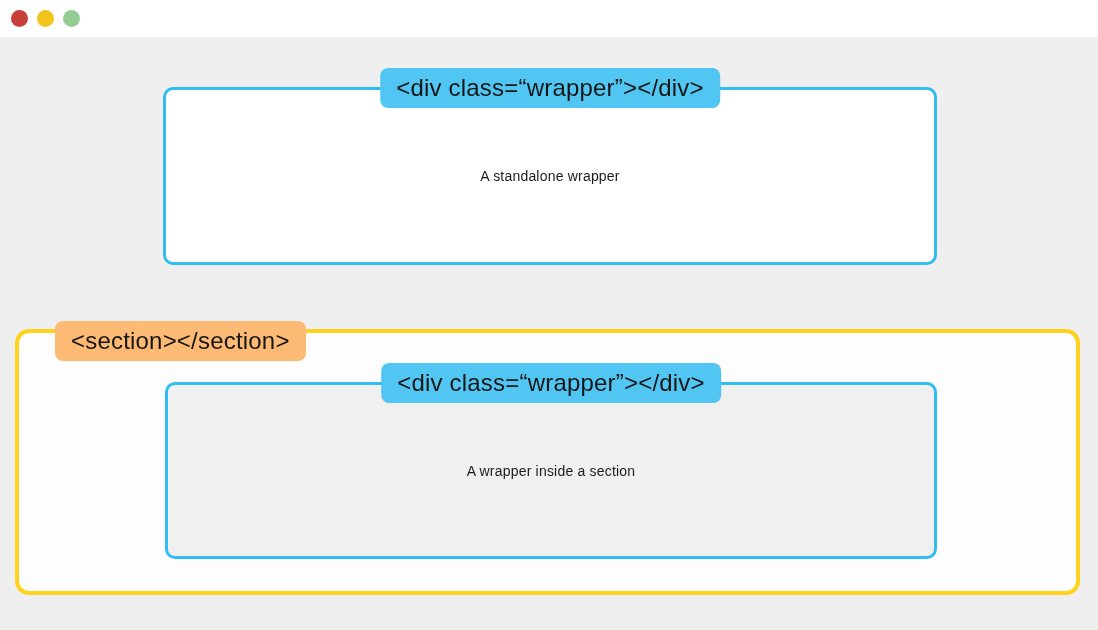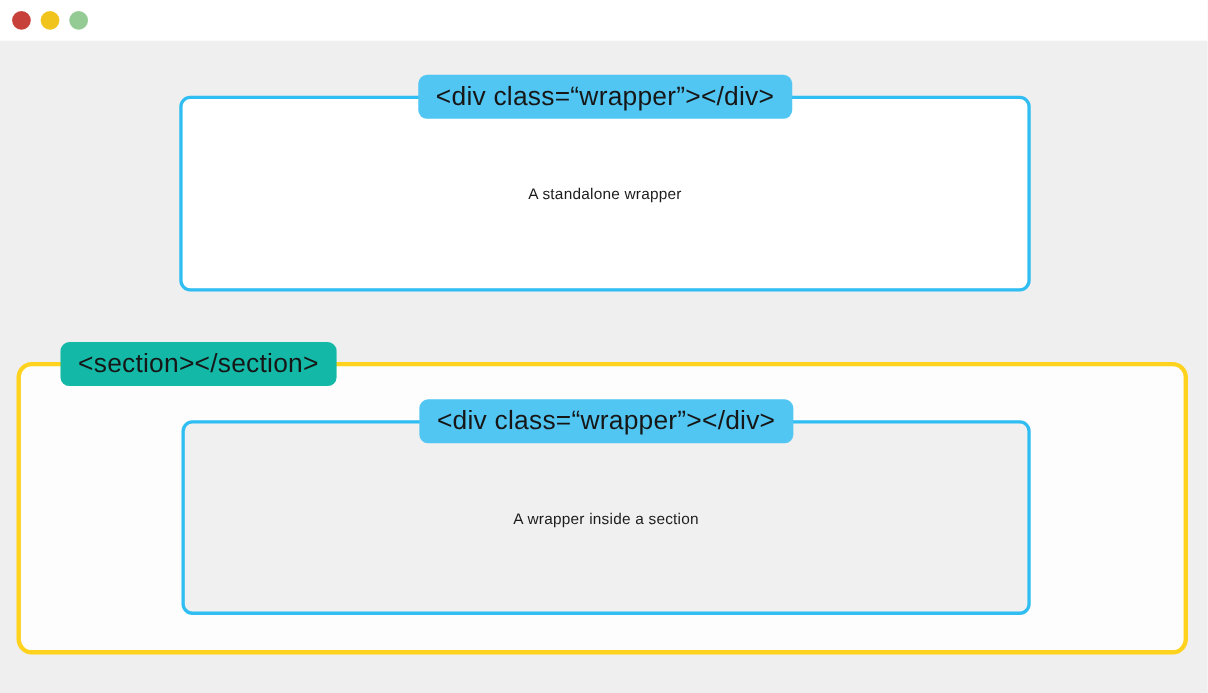--- a/index.html
+++ b/index.html
@@ -76,21 +76,22 @@
     letter-spacing: 0.2px;
   }
   .tag-blue {
     left: 50%;
     transform: translate(-50%, -55%);
     background: #52c6f3;
   }
   .tag-yellow {
     left: 36px;
     transform: translateY(-55%);
-    background: #14b8a6;
+    background: #fdba74;
+    margin-top: 10px;
   }
 
   .caption {
     position: absolute;
     inset: 0;
     display: flex;
     align-items: center;
     justify-content: center;
     font-size: 14px;
     font-weight: 500;

